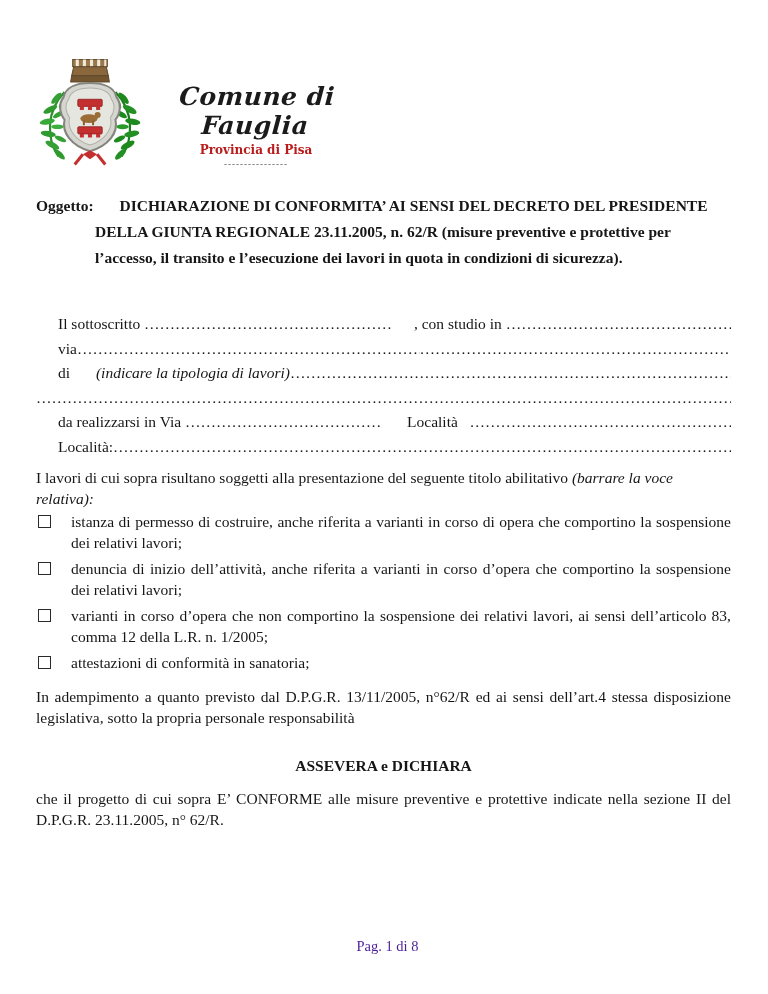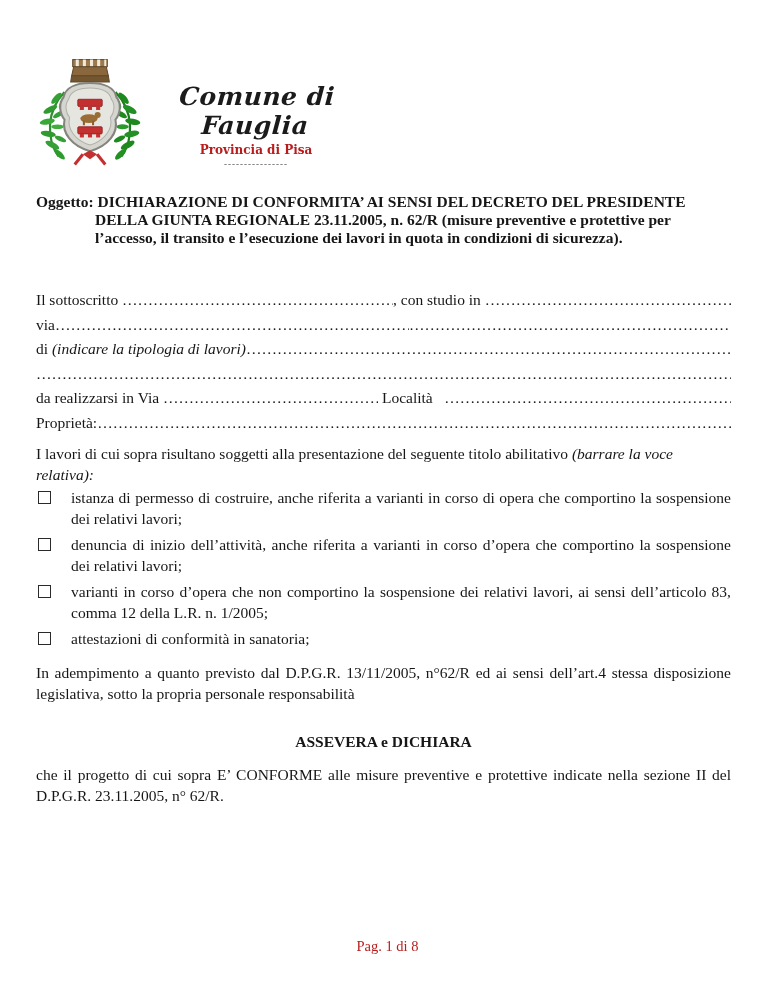--- a/index.html
+++ b/index.html
@@ -15,41 +15,41 @@
     font-size:25px;letter-spacing:.5px;color:#1b1b1b;transform:skewX(-4deg);
   }
   .prov{
     font-family:"DejaVu Serif",serif;font-weight:bold;
     font-size:12px;margin-top:3px;color:#b91c1c;
   }
   .hdr-divider{font-size:9px;letter-spacing:1px;color:#444;margin-top:3px;line-height:8px;}
   
   .content{position:absolute;left:36px;right:37px;top:193px;font-size:15.5px;}
   .subject{
-    font-weight:bold;line-height:18px;margin:0;width:616px;
+    font-weight:bold;line-height:26px;margin:0;width:616px;
     padding-left:59px;text-indent:-59px;
   }
   .formblock{margin-top:41px;}
   .fline{display:flex;align-items:baseline;height:24.5px;line-height:24.5px;}
-  .seg{white-space:pre;flex:0 0 auto;}
+  .seg{white-space:pre;flex:0 0 auto;margin-left:22px;}
   .fill{flex:1 1 0;min-width:0;overflow:hidden;white-space:nowrap;}
   .g075{flex-grow:.75;} .g11{flex-grow:1.1;}
   .it{font-style:italic;}
   .intro{margin:8px 0 0 0;line-height:21px;}
   .checklist{margin-top:2px;}
   .check-item{display:flex;margin-bottom:5px;}
   .box{
     flex:0 0 auto;width:11px;height:11px;border:1.4px solid #2a2a2a;
     margin:4px 20px 0 2px;background:#fff;
   }
   .item-text{flex:1 1 auto;text-align:justify;line-height:21px;}
   .premise{margin:13px 0 0 0;text-align:justify;line-height:21px;}
   .assevera{margin:6px 0 0 0;text-align:center;font-weight:bold;line-height:21px;margin-top:27px;}
   .conclusion{margin:12px 0 0 0;text-align:justify;line-height:21px;}
-  .footer{position:absolute;left:7px;right:0;top:938px;text-align:center;font-size:14.5px;color:#b91c1c;}
+  .footer{position:absolute;left:7px;right:0;top:938px;text-align:center;font-size:14.5px;color:#4c1d95;}
 </style>
 </head>
 <body>
 
 <div class="page">
 
   <svg class="crest" viewBox="0 0 110 115" aria-hidden="true">
 
     <g>
       <path d="M24,101 C12,84 12,56 30,38" fill="none" stroke="#2f8f2f" stroke-width="2.2"></path>
@@ -153,21 +153,21 @@
       <div class="fline">
         <span class="fill">……………………………………………………………………………………………………………………………………………………………………………………</span>
       </div>
       <div class="fline">
         <span class="seg">da realizzarsi in Via </span>
         <span class="fill g075">……………………………………………………………………………………………………………………………………………………………………………………</span>
         <span class="seg"> Località   </span>
         <span class="fill">……………………………………………………………………………………………………………………………………………………………………………………</span>
       </div>
       <div class="fline">
-        <span class="seg">Proprietà:</span>
+        <span class="seg">Località:</span>
         <span class="fill">……………………………………………………………………………………………………………………………………………………………………………………</span>
       </div>
     </div>
 
     <p class="intro"><span>I lavori di cui sopra risultano soggetti alla presentazione del seguente titolo abilitativo </span><span class="it">(barrare la voce relativa):</span></p>
 
     <div class="checklist">
       <div class="check-item">
         <span class="box"></span>
         <span class="item-text">istanza di permesso di costruire, anche riferita a varianti in corso di opera che comportino la sospensione dei relativi lavori;</span>

